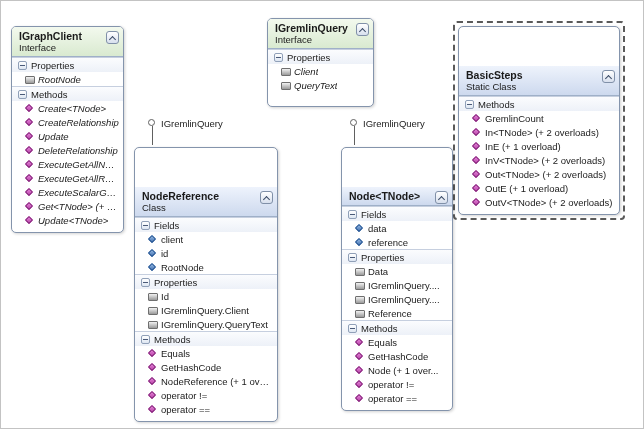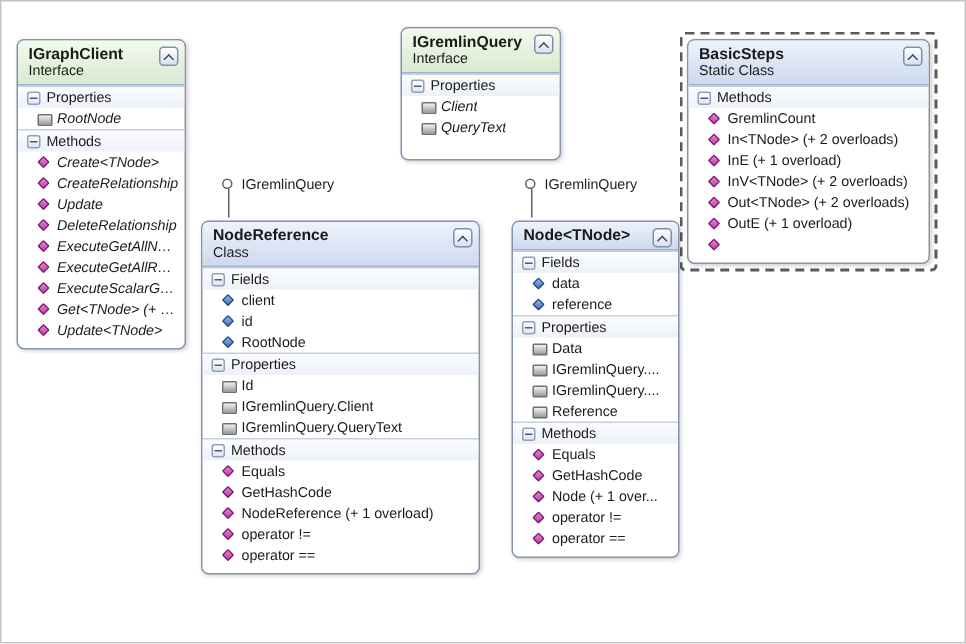--- a/index.html
+++ b/index.html
@@ -32,21 +32,21 @@
     color: #1a1a1a;
   }
   .classbox.inwrap { position: relative; width: 100%; }
 
   .box-header {
     position: relative;
     padding: 3px 18px 3px 7px;
     border-bottom: 1px solid #9fb0c8;
   }
   .box-header.interface { background: linear-gradient(#f3f9ee, var(--interface-header, #d9ead0)); }
-  .box-header.cls       { background: linear-gradient(#eef3fc, var(--class-header, #cdd9ee)); }
+  .box-header.cls       { background: linear-gradient(#eef3fc, var(--class-header, #cdd9ee)); margin-top: 39px; }
   .box-name { font-weight: bold; font-size: 10.5px; line-height: 12px; white-space: nowrap; overflow: hidden; }
   .box-kind { font-size: 9.5px; line-height: 11px; white-space: nowrap; }
 
   .collapse-btn {
     position: absolute;
     top: 4px; right: 4px;
     width: 13px; height: 13px;
     border: 1px solid #8090a8;
     border-radius: 3px;
     background: linear-gradient(#ffffff, #d8e0ee);
@@ -277,25 +277,26 @@
           <div class="member">
             <div class="icon method-icon"></div>
             <div class="mlabel">Out&lt;TNode&gt; (+ 2 overloads)</div>
           </div>
           <div class="member">
             <div class="icon method-icon"></div>
             <div class="mlabel">OutE (+ 1 overload)</div>
           </div>
           <div class="member">
             <div class="icon method-icon"></div>
+            <div class="mlabel">OutV&lt;TNode&gt; (+ 2 overloads)</div>
           </div>
           <div class="box-bottom"></div>
         </div>
       </div>
-      <div class="classbox" style="left: 133px; top: 146px; width: 186px;">
+      <div class="classbox" style="left: 133px; top: 146px; width: 144px;">
         <div class="box-header cls">
           <div class="box-name">NodeReference</div>
           <div class="box-kind">Class</div>
           <div class="collapse-btn"></div>
         </div>
         <div class="section-header">
           <div class="expander"></div>
           <div class="section-label">Fields</div>
         </div>
         <div class="member">

